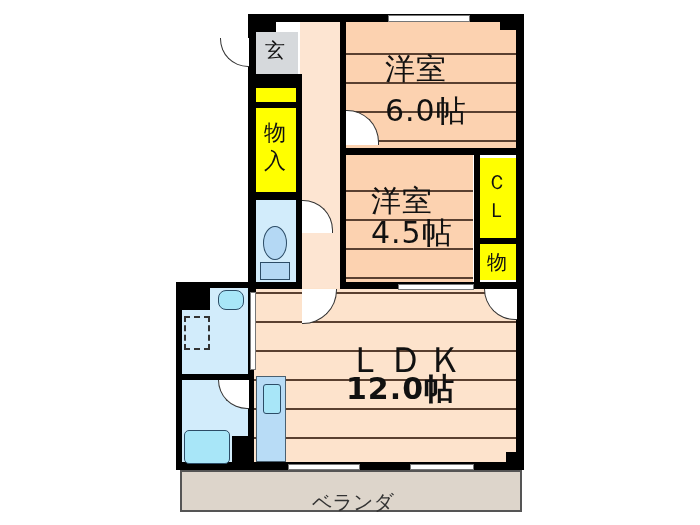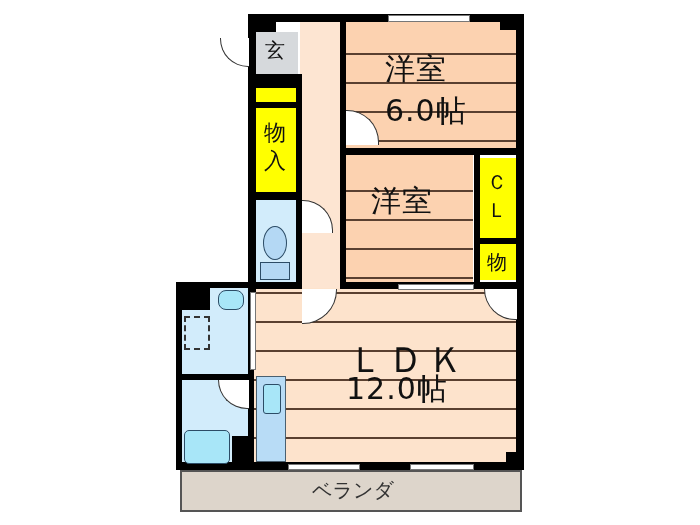--- a/index.html
+++ b/index.html
@@ -103,23 +103,24 @@
   <div class="fixture" style="left:263px;top:384px;width:16px;height:28px;border-radius:3px;"></div>
 
   <div class="label lbl-mid" style="left:265px;top:40px;font-size:20px;">玄</div>
   <div class="label lbl-mid" style="left:264px;top:122px;">物</div>
   <div class="label lbl-mid" style="left:264px;top:150px;">入</div>
 
   <div class="label lbl-big" style="left:385px;top:54px;font-size:30px;">洋室</div>
   <div class="label lbl-big" style="left:385px;top:88px;font-size:30px;margin-top:8px;">6.0帖</div>
 
   <div class="label lbl-big" style="left:371px;top:186px;font-size:30px;">洋室</div>
+  <div class="label lbl-big" style="left:371px;top:218px;font-size:30px;">4.5帖</div>
 
   <div class="label lbl-mid" style="left:487px;top:172px;font-size:20px;">Ｃ</div>
   <div class="label lbl-mid" style="left:487px;top:200px;font-size:20px;">Ｌ</div>
 
   <div class="label lbl-mid" style="left:487px;top:252px;font-size:20px;">物</div>
 
   <div class="label lbl-big" style="left:348px;top:342px;font-size:36px;letter-spacing:4px;">ＬＤＫ</div>
-  <div class="label lbl-big" style="left:346px;top:374px;font-size:30px;">12.0帖</div>
+  <div class="label lbl-big" style="left:346px;top:374px;font-size:30px;font-weight:bold;">12.0帖</div>
 
-  <div class="label" style="left:312px;top:480px;font-size:20px;color:#333;">ベランダ</div>
+  <div class="label" style="left:312px;top:492px;font-size:20px;color:#333;">ベランダ</div>
 </div>
 
 </body></html>

